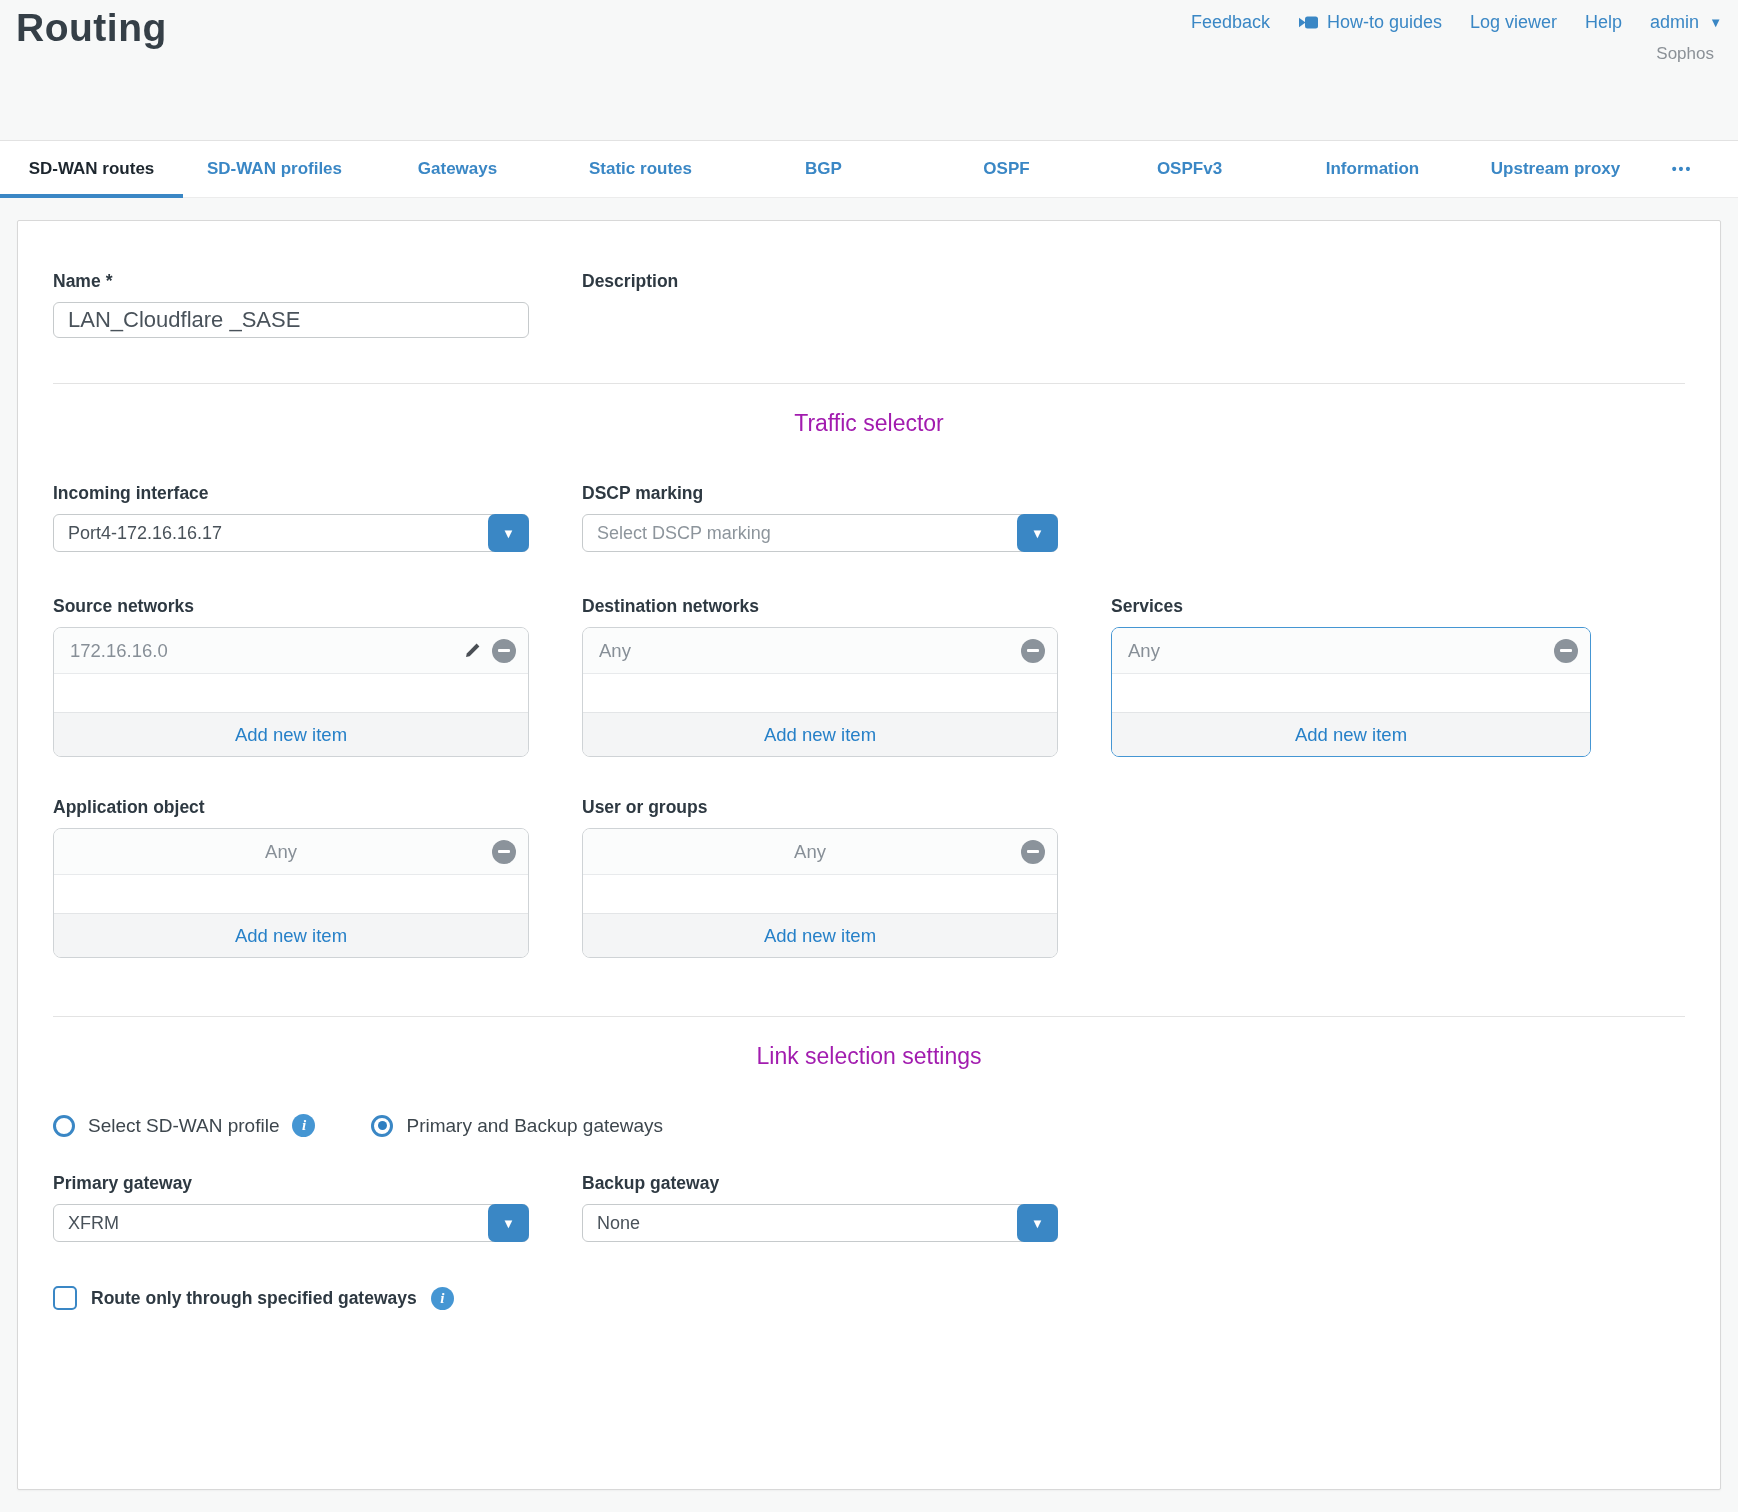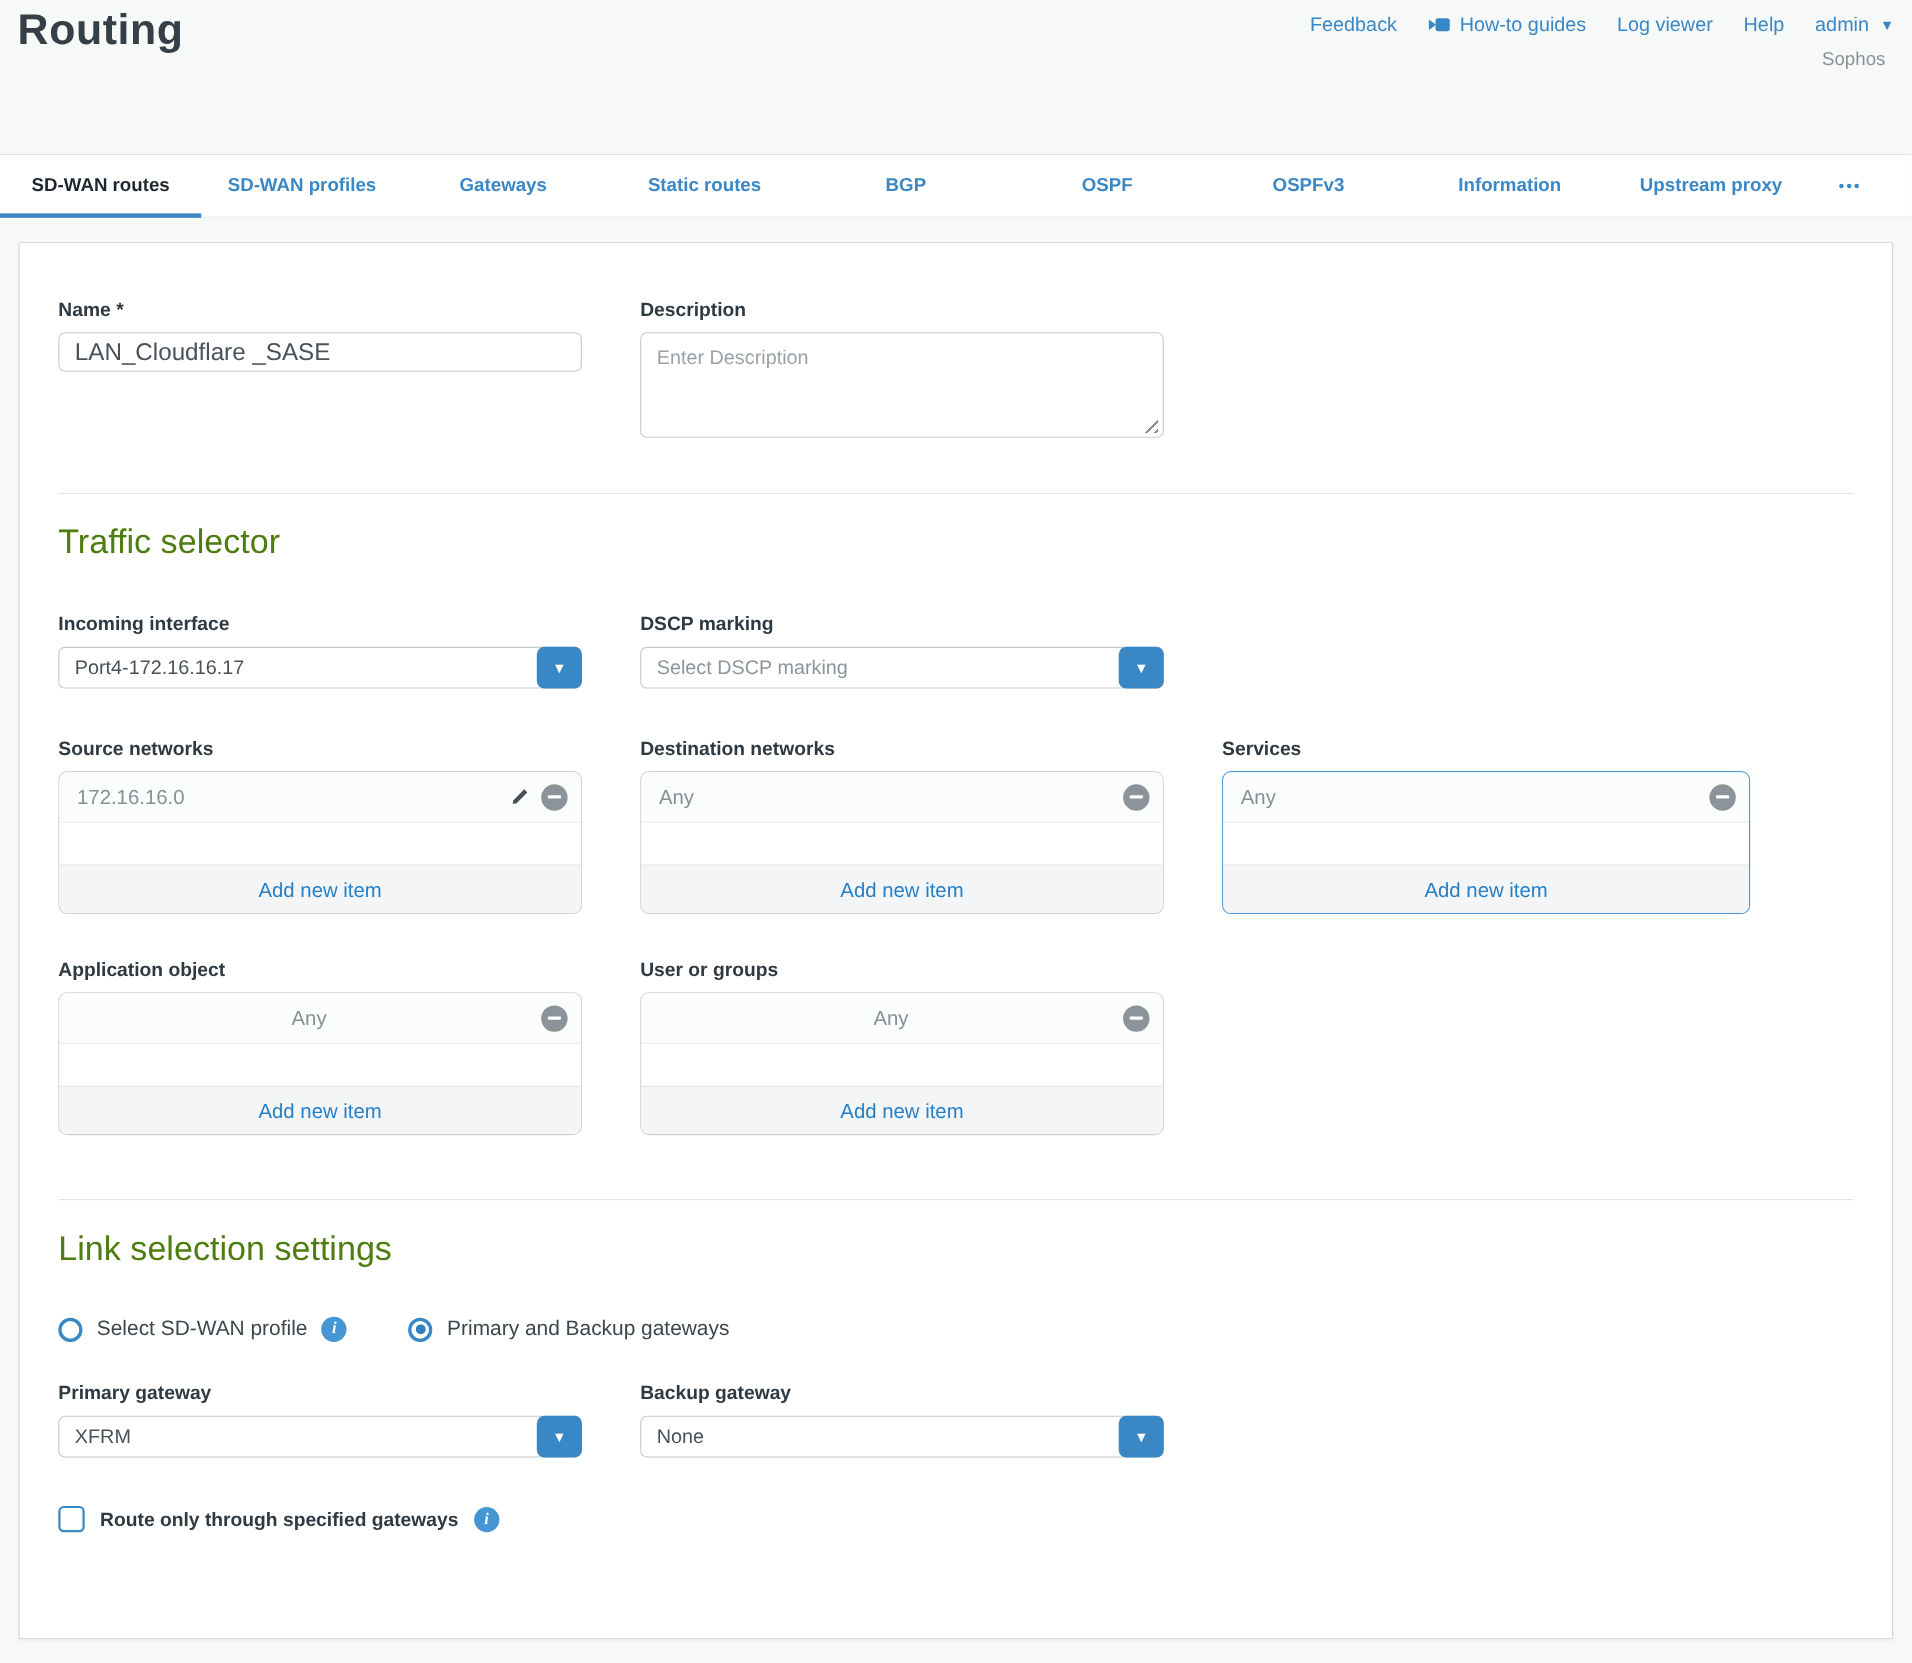--- a/index.html
+++ b/index.html
@@ -81,21 +81,21 @@
   .resize-grip {
     position: absolute; right: 5px; bottom: 9px; width: 15px; height: 15px;
     background: repeating-linear-gradient(135deg, #8f8f8f 0 2px, transparent 2px 6px);
     clip-path: polygon(100% 0, 100% 100%, 0 100%);
     pointer-events: none;
   }
   .hr { border: 0; border-top: 1px solid #e3e3e3; }
   .hr1 { margin-top: 45px; }
   .hr2 { margin-top: 58px; }
   .section-heading {
-    margin-top: 26px; font-size: 31px; font-weight: 400; color: #4d7c0f;
+    margin-top: 26px; font-size: 23px; font-weight: 400; color: #a21caf; text-align: center;
   }
   .row-interface { margin-top: 46px; }
   .row-boxes { margin-top: 44px; }
   .row-boxes2 { margin-top: 40px; text-align: center; }
   
   .select {
     position: relative; height: 38px;
     border: 1px solid #c6cacc; border-radius: 6px; background: #fff;
     display: flex; align-items: center; padding: 0 52px 0 14px;
     font-size: 18px; color: #49525a; cursor: pointer;
@@ -211,24 +211,20 @@
       <div class="field-label">
         <span>Name</span>
           <span>*</span>
       </div>
       <input class="text-input" type="text" value="LAN_Cloudflare _SASE" style="">
     </div>
     <div>
       <div class="field-label">
         <span>Description</span>
       </div>
-      <div class="textarea-wrap">
-        <textarea class="desc" placeholder="Enter Description" style=""></textarea>
-        <div class="resize-grip"></div>
-      </div>
     </div>
     <div></div>
   </div>
 
   <hr class="hr hr1">
 
   <h2 class="section-heading">Traffic selector</h2>
 
   <div class="grid3 row-interface">
     <div>

